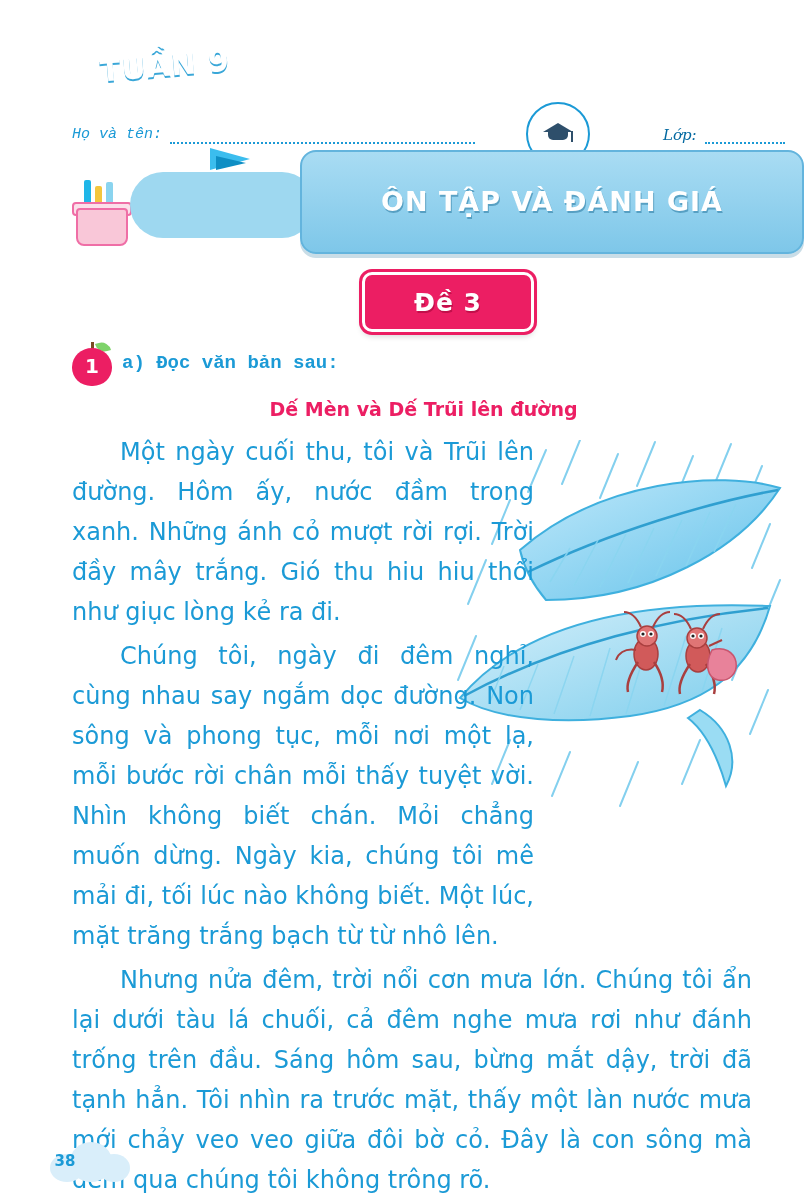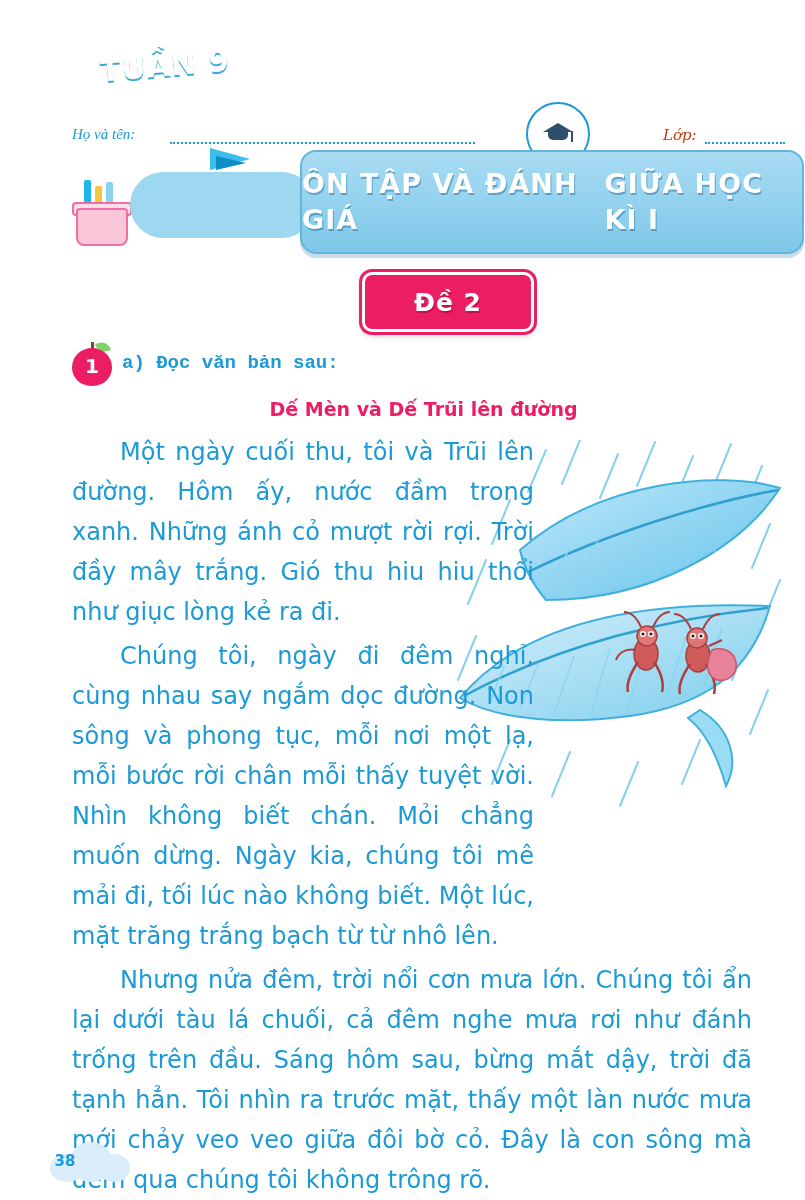--- a/index.html
+++ b/index.html
@@ -10,32 +10,32 @@
     position:relative;
     overflow:hidden;
   }
 
   
   .header{
     position:absolute;top:58px;left:0;width:805px;height:60px;
   }
   .hdr-name{
     position:absolute;left:72px;top:68px;
-    font-family:Liberation Serif, serif;
+    font-family:Liberation Mono, monospace;
     font-style:italic;font-size:15px;color:#1b9ad6;
     white-space:nowrap;
   }
   .hdr-dots-1{
     position:absolute;left:170px;top:84px;width:305px;
     border-bottom:2px dotted #1b9ad6;
   }
   .hdr-class{
     position:absolute;left:663px;top:68px;
     font-family:"DejaVu Serif", serif;
-    font-style:italic;font-size:15px;color:#c2410c;
+    font-style:italic;font-size:15px;color:#0369a1;
     white-space:nowrap;
   }
   .hdr-dots-2{
     position:absolute;left:705px;top:84px;width:80px;
     border-bottom:2px dotted #1b9ad6;
   }
   .hdr-badge{
     position:absolute;left:526px;top:44px;width:60px;height:60px;
     border-radius:50%;border:2px solid #1b9ad6;background:#fff;
     display:flex;align-items:center;justify-content:center;
@@ -232,27 +232,26 @@
   <div class="week-bubble"></div>
   <div class="paper-plane">
     <div class="plane-a"></div>
       <div class="plane-b"></div>
   </div>
 </div>
 <div class="week-text">TUẦN 9</div>
 
 <div class="title-band">
   <div class="title-line">ÔN TẬP VÀ ĐÁNH GIÁ</div>
-  <div class="title-line">GIỮA HỌC KÌ I</div>
 </div>
 
 <div class="watermark"></div>
 
 <div class="de-pill">
-  <span>Đề 2</span>
+  <span>Đề 3</span>
 </div>
 
 <div class="q-apple">
   <div class="apple-stem"></div>
   <div class="apple-leaf"></div>
   <div class="apple-body"></div>
   <div class="apple-num">1</div>
 </div>
 <div class="q-label">a) Đọc văn bản sau:</div>
 

